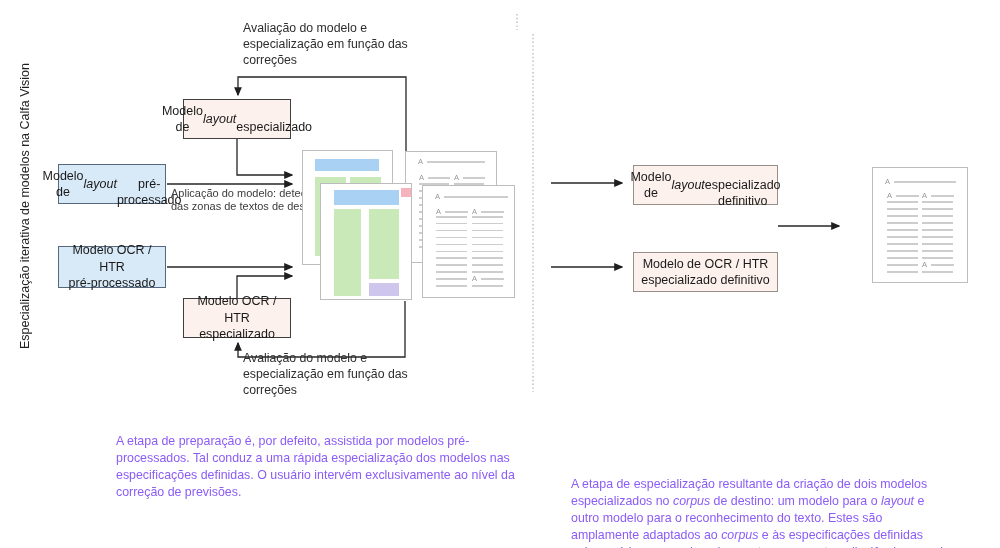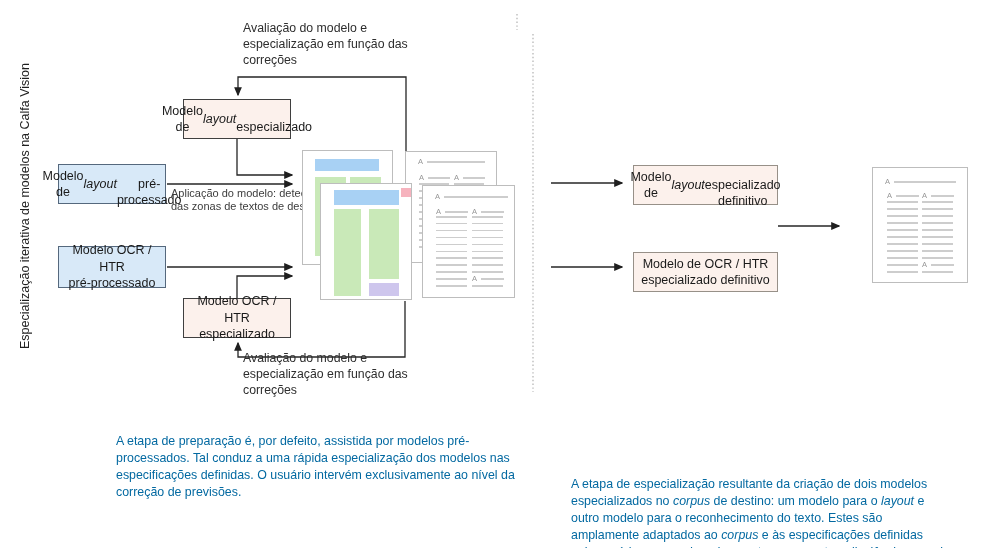--- a/index.html
+++ b/index.html
@@ -49,21 +49,21 @@
   .bar-purple{background:var(--doc_purple,#cec6ed);}
   .d-layout-back{left:302px;top:150px;width:91px;height:115px;z-index:1;}
   .d-text-back{left:405px;top:151px;width:92px;height:112px;z-index:2;}
   .d-layout-front{left:320px;top:183px;width:92px;height:117px;z-index:3;}
   .d-text-front{left:422px;top:185px;width:93px;height:113px;z-index:4;}
   .d-text-final{left:872px;top:167px;width:96px;height:116px;z-index:1;}
   .doc-line{position:absolute;height:1.6px;background:#cdcdcd;}
   .doc-a{position:absolute;font-size:7.5px;line-height:1;color:#979797;}
 
   
-  .para{position:absolute;font-size:12.4px;line-height:1.38;color:#0369a1;}
+  .para{position:absolute;font-size:12.4px;line-height:1.38;color:#8b5cf6;}
   .para em{font-style:italic;}
   .para-left{left:116px;top:433px;width:400px;}
   .para-right{left:571px;top:433px;width:378px;margin-top:43px;}
 </style>
 </head>
 <body>
 
 <div class="canvas">
 
   <svg class="connectors" viewBox="0 0 1000 548">

